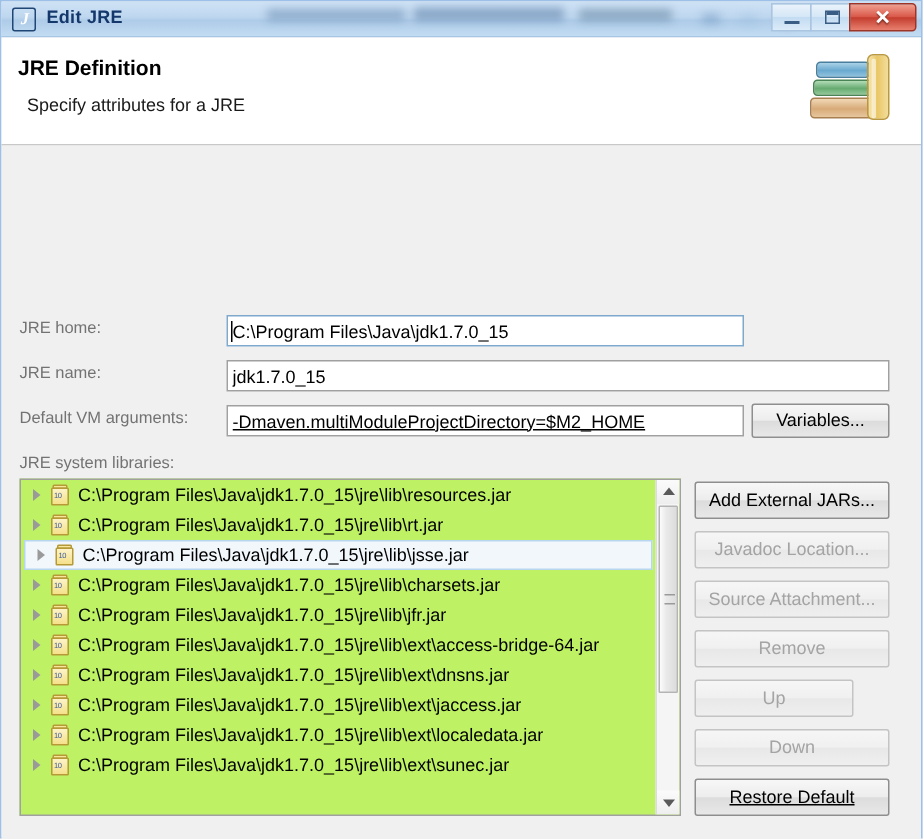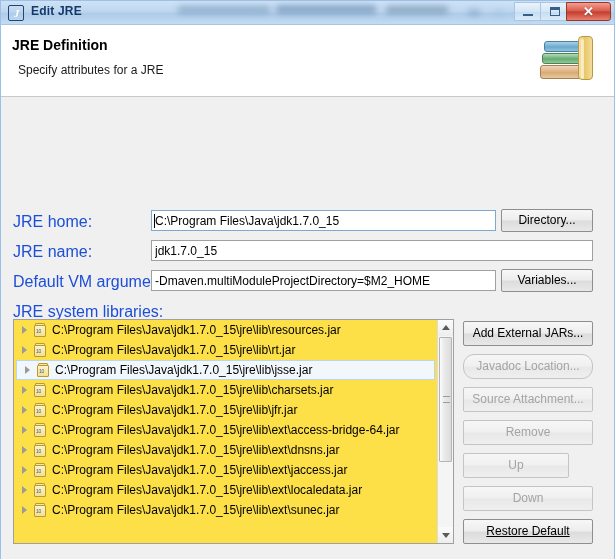--- a/index.html
+++ b/index.html
@@ -160,21 +160,21 @@
 
   
   .body-area {
     position: relative;
     height: 100%;
     background: #f0f0f0;
   }
   .row { position: absolute; left: 0; width: 100%; height: 22px; }
   .lbl {
     position: absolute; left: 12px; top: 3px;
-    font-size: 16px; color: #1d4ed8; white-space: nowrap;
+    font-size: 11px; color: #737373; white-space: nowrap;
   }
   .tf {
     position: absolute;
     height: 21px;
     background: #fff;
     border: 1px solid #a0a0a0;
     font-size: 12px;
     font-family: "Liberation Sans", sans-serif;
     color: #000;
     padding: 0 3px;
@@ -208,21 +208,21 @@
     color: #a4a4a4;
     border: 1px solid #c4c4c4;
     background: linear-gradient(to bottom, #f6f6f6 0%, #f0f0f0 48%, #e8e8e8 52%, #efefef 100%);
   }
 
   
   .list-box {
     position: absolute;
     left: 12px; top: 222px;
     width: 441px; height: 225px;
-    background: #fde047;
+    background: #bef264;
     border: 1px solid #a0a0a0;
     overflow: hidden;
   }
   .list-inner {
     position: absolute;
     left: 0; top: 0; right: 16px; bottom: 0;
     overflow: hidden;
   }
   .li {
     position: relative;
@@ -369,31 +369,30 @@
       <div class="bk bk-yellow"></div>
     </div>
   </div>
 
   <div class="body-area">
 
     <div class="row" style="top:113px;">
       <span class="lbl">JRE home:</span>
       <input class="tf focused" style="left: 150px; top: 0px; width: 345px;" readonly="" value="C:\Program Files\Java\jdk1.7.0_15">
       <span class="caret" style="left:153px;"></span>
-      <button class="btn" style="left:500px; top:-1px; width:92px;">Directory...</button>
     </div>
 
     <div class="row" style="top:143px;">
       <span class="lbl">JRE name:</span>
       <input class="tf" style="left: 150px; top: 0px; width: 442px;" readonly="" value="jdk1.7.0_15">
     </div>
 
     <div class="row" style="top:173px;">
       <span class="lbl">Default VM arguments:</span>
-      <input class="tf" style="left: 150px; top: 0px; width: 345px;" readonly="" value="-Dmaven.multiModuleProjectDirectory=$M2_HOME">
+      <input class="tf" style="left: 150px; top: 0px; width: 345px; text-decoration: underline;" readonly="" value="-Dmaven.multiModuleProjectDirectory=$M2_HOME">
       <button class="btn" style="left:500px; top:-1px; width:92px;">Variables...</button>
     </div>
 
     <div class="row" style="top:203px;">
       <span class="lbl">JRE system libraries:</span>
     </div>
 
     <div class="list-box">
       <div class="list-inner" id="lib-list">
           <div class="li">
@@ -489,21 +488,21 @@
         </div>
       <div class="vscroll">
         <div class="sb-arrow up"></div>
         <div class="sb-thumb"></div>
         <div class="sb-arrow down"></div>
       </div>
     </div>
 
     <div id="side-buttons">
         <button class="btn" style="left: 462px; width: 130px; height: 25px; line-height: 23px; top: 224px;">Add External JARs...</button>
-        <button class="btn disabled" disabled="" style="left: 462px; width: 130px; height: 25px; line-height: 23px; top: 257px; border-radius: 11px;">Javadoc Location...</button>
+        <button class="btn disabled" disabled="" style="left: 462px; width: 130px; height: 25px; line-height: 23px; top: 257px;">Javadoc Location...</button>
         <button class="btn disabled" disabled="" style="left: 462px; width: 130px; height: 25px; line-height: 23px; top: 290px;">Source Attachment...</button>
         <button class="btn disabled" disabled="" style="left: 462px; width: 130px; height: 25px; line-height: 23px; top: 323px;">Remove</button>
         <button class="btn disabled" disabled="" style="left: 462px; width: 106px; height: 25px; line-height: 23px; top: 356px;">Up</button>
         <button class="btn disabled" disabled="" style="left: 462px; width: 130px; height: 25px; line-height: 23px; top: 389px;">Down</button>
         <button class="btn" style="left: 462px; width: 130px; height: 25px; line-height: 23px; top: 422px; text-decoration: underline;">Restore Default</button>
       </div>
 
   </div>
 </div>
 

